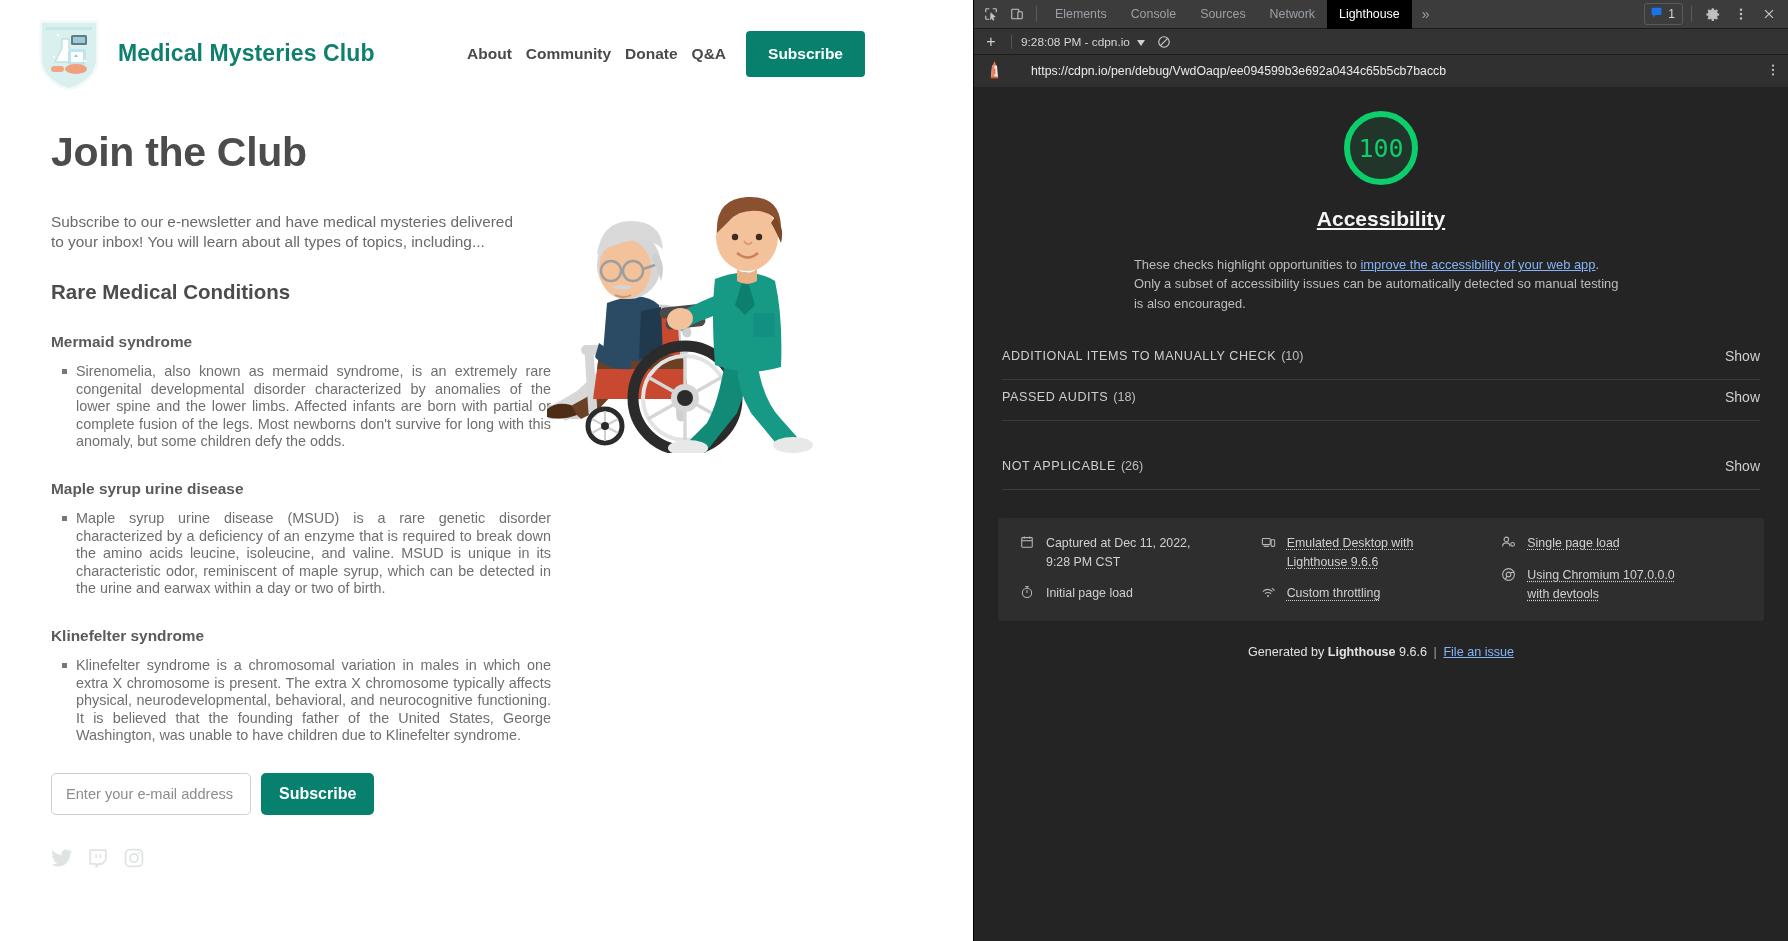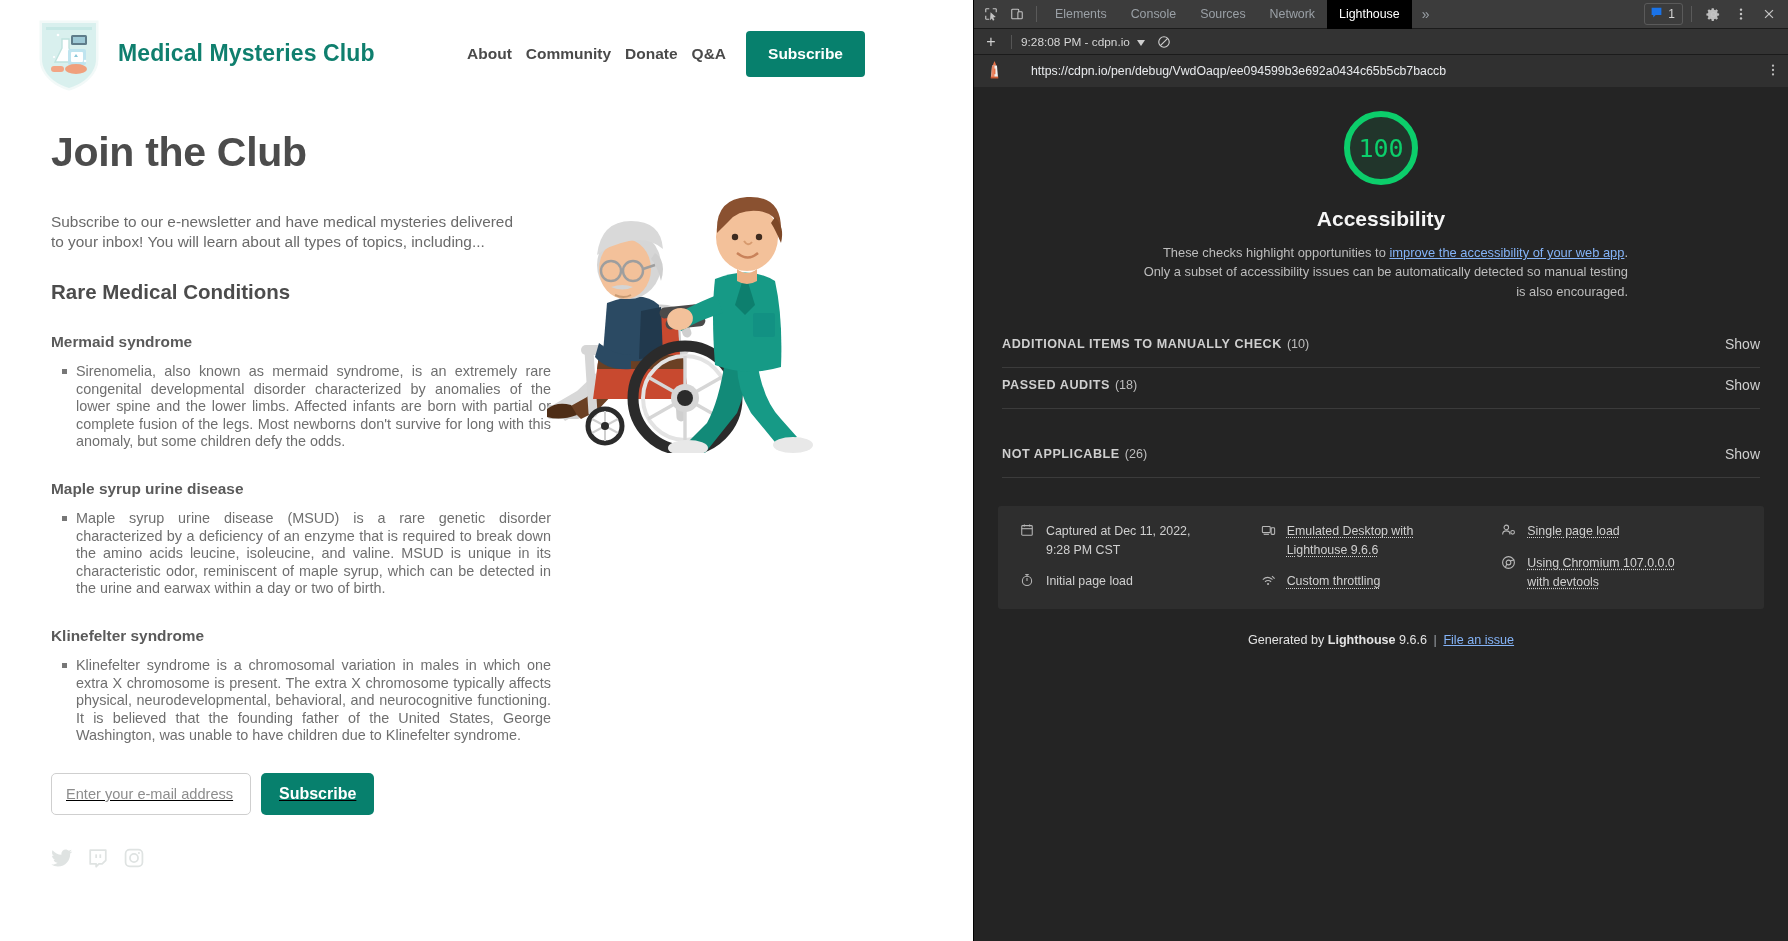--- a/index.html
+++ b/index.html
@@ -81,21 +81,21 @@
     font-size: 14.4px; line-height: 17.6px;
     color: #6f6f6f;
     text-align: justify;
   }
   ul.cond-list li::before {
     content: "";
     position: absolute; left: -14px; top: 6px;
     width: 5px; height: 5px; background: #777;
   }
 
-  .form-row { display: flex; gap: 10px; margin: 28px 0 0 13px; text-decoration: underline; }
+  .form-row { display: flex; gap: 10px; margin: 28px 0 0 13px; }
   .email-input {
     width: 200px; height: 42px;
     border: 1px solid #cfcfcf; border-radius: 5px;
     padding: 0 14px; font-size: 14.6px; color: #555;
     font-family: inherit; outline: none; background: #fff;
   }
   .email-input::placeholder { color: #8d8d8d; }
   .subscribe-btn-form {
     background: #07806d; color: #fff; border: none;
     border-radius: 5px; font-size: 16px; font-weight: 600;
@@ -189,39 +189,40 @@
   .gauge { width: 82px; height: 82px; margin: 0 auto; position: relative; }
   .gauge-num {
     position: absolute; inset: 0;
     display: flex; align-items: center; justify-content: center;
     font-family: "DejaVu Sans Mono", monospace;
     font-size: 25px; color: #0cce6b;
   }
   .cat-title {
     font-size: 21px; font-weight: bold; color: #f5f5f5;
     margin-top: 18px;
+    text-decoration: underline;
   }
   .cat-desc {
-    margin: 12px auto 0;
+    margin: 24px auto 0;
     width: 494px;
     font-size: 12.9px; line-height: 19.4px;
-    color: #bdbdbd; text-align: right;
+    color: #bdbdbd; text-align: left;
   }
   .cat-desc a { color: #84b3f7; }
 
   .lh-sections { margin: 26px 14px 0; }
   .lh-clump { border-top: 0; }
   .clump-head {
     display: flex; align-items: center;
     padding: 0 14px;
     height: 34px;
     cursor: pointer;
   }
   .clump-title {
-    font-size: 12.6px; font-weight: bold; color: #cfcfcf;
+    font-size: 12.6px; font-weight: normal; color: #cfcfcf;
     letter-spacing: .55px;
   }
   .clump-count { font-size: 12.6px; color: #bdbdbd; margin-left: 5px; font-weight: normal; letter-spacing: 0; }
   .clump-show {
     margin-left: auto; font-size: 14px; color: #cfcfcf; cursor: pointer;
   }
   .clump-rule { height: 1px; background: #3b3b3b; margin: 6px 14px 0; }
   .clump-body {
     padding: 14px 14px 22px;
     font-size: 12.7px; line-height: 19.4px; color: #bdbdbd;

